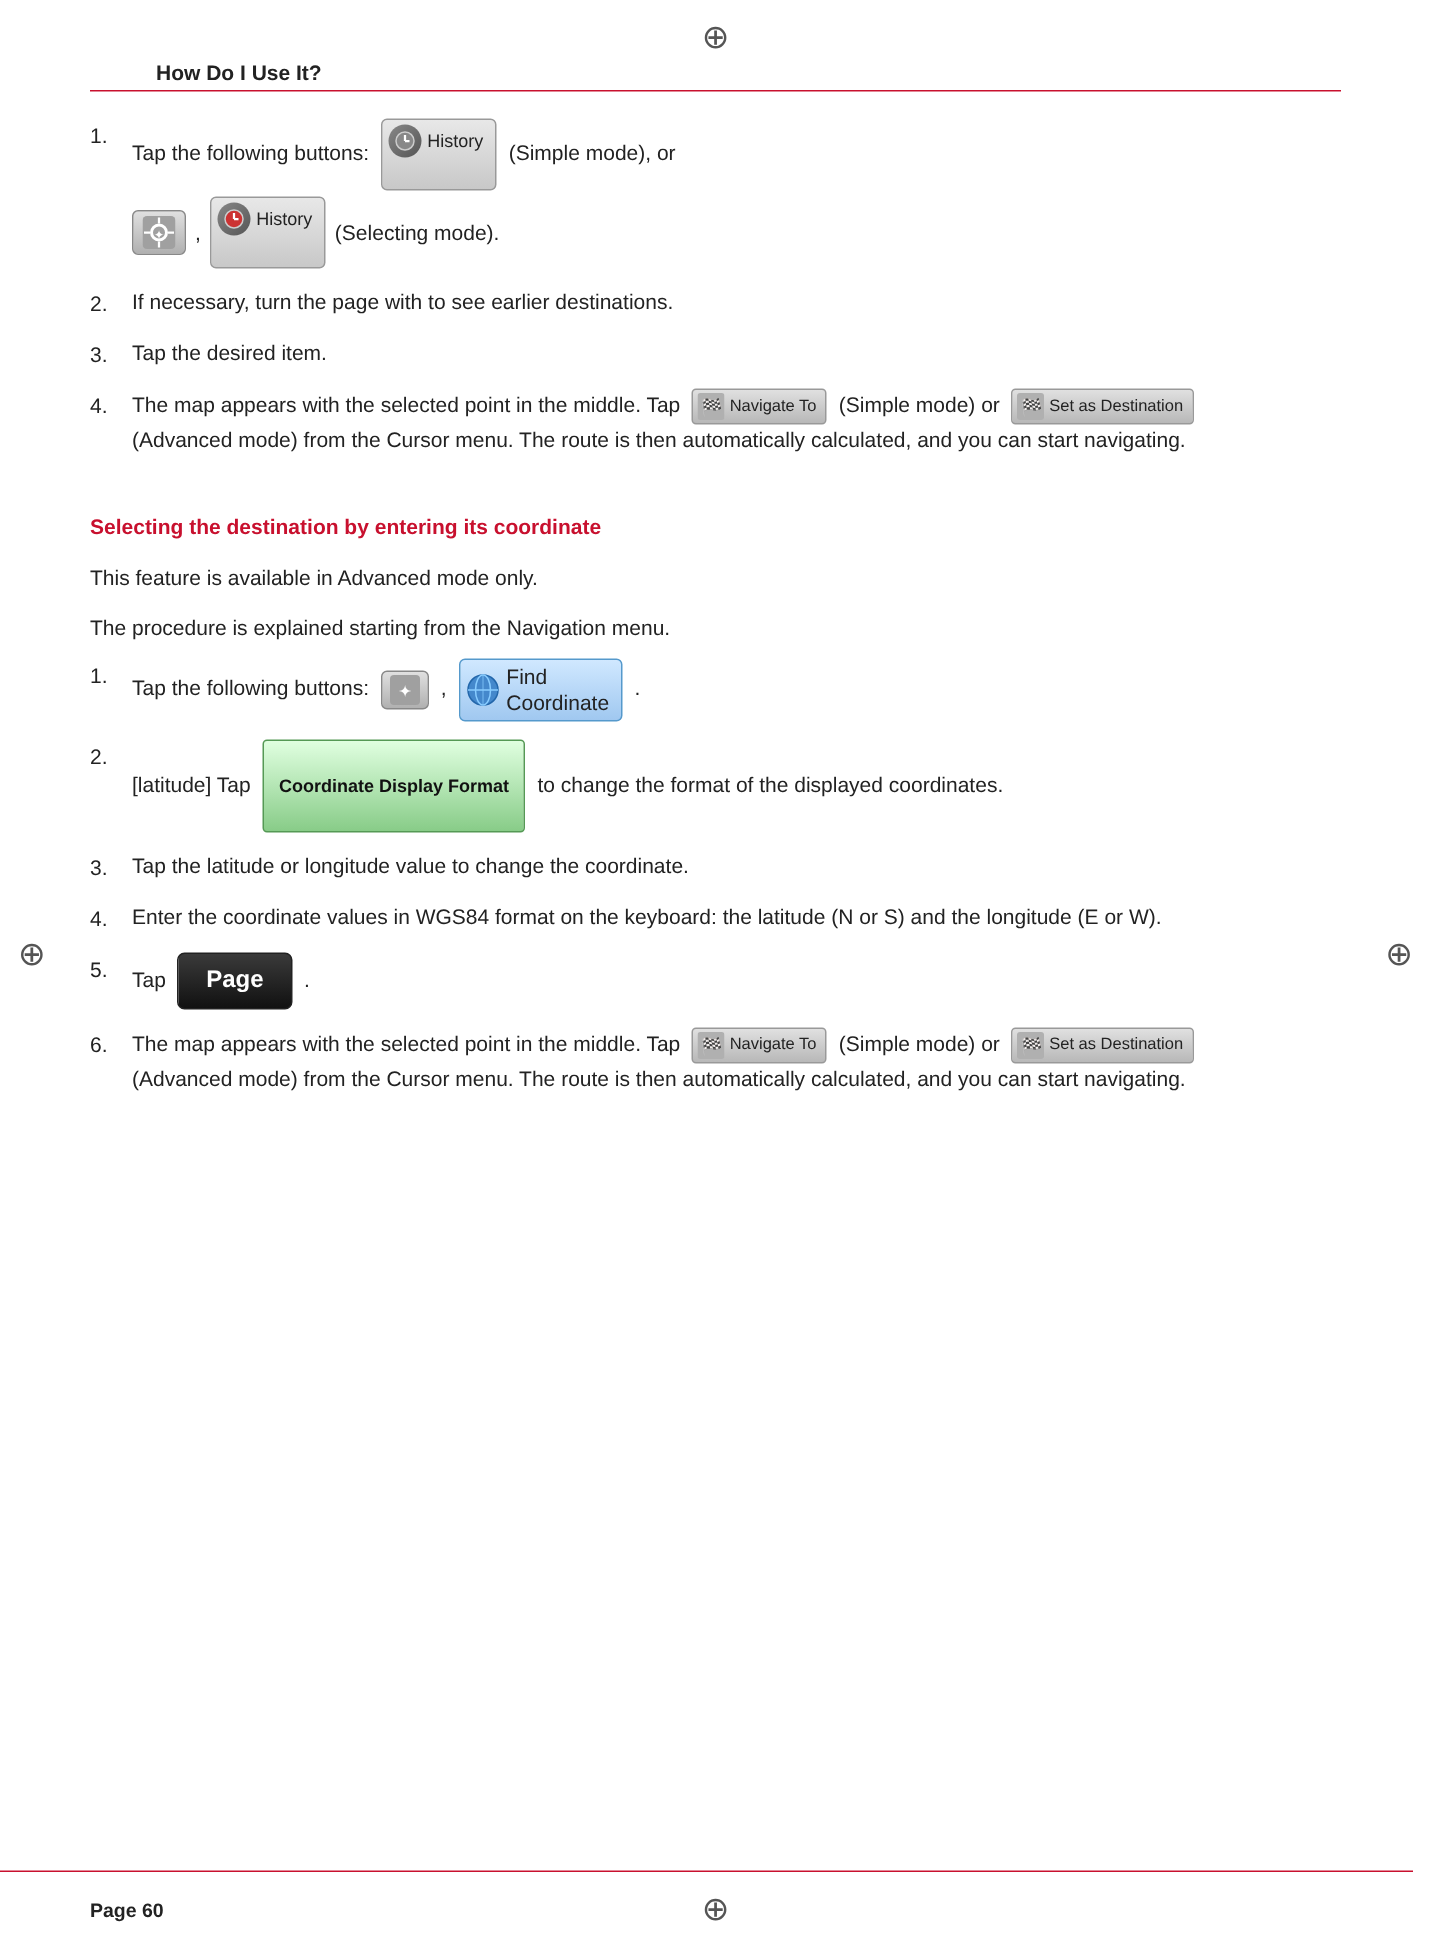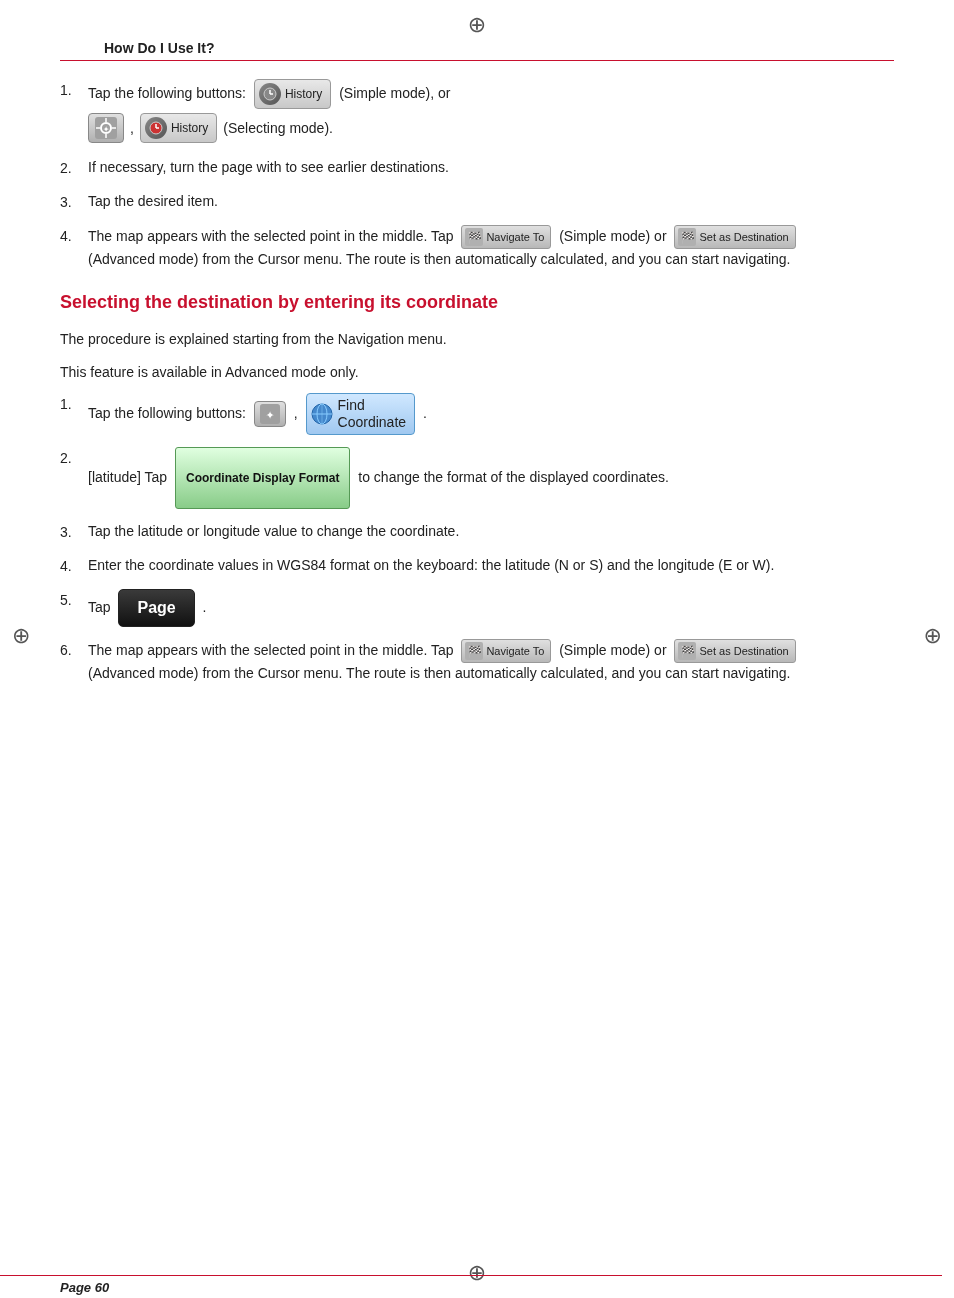--- a/index.html
+++ b/index.html
@@ -72,23 +72,23 @@
     .section-title {
       font-size: 14px;
       font-weight: bold;
       color: #222;
       margin-left: 44px;
     }
 
     
     .color-heading {
       color: #c8102e;
-      font-size: 18px;
+      font-size: 14px;
       font-weight: bold;
-      margin: 21px 0 14px 0;
+      margin: 38px 0 14px 0;
       line-height: 1.3;
     }
 
     .numbered-list {
       list-style: none;
       padding: 0;
       margin: 0 0 10px 0;
     }
     .numbered-list li {
       display: flex;
@@ -112,21 +112,21 @@
       margin: 0 4px;
     }
 
     
     .btn-history {
       display: inline-flex;
       align-items: center;
       background: linear-gradient(to bottom, #e8e8e8, #c8c8c8);
       border: 1px solid #999;
       border-radius: 4px;
-      padding: 3px 8px 3px 4px;
+      padding: 3px 8px 21px 4px;
       font-size: 12px;
       gap: 4px;
       vertical-align: middle;
     }
     .btn-history .icon-circle {
       width: 22px;
       height: 22px;
       background: linear-gradient(135deg, #888, #555);
       border-radius: 50%;
       display: inline-flex;
@@ -240,22 +240,21 @@
       font-size: 14px;
       line-height: 1.2;
     }
 
     .page-footer {
       position: absolute;
       bottom: 0;
       left: 0;
       right: 12px;
       border-top: 1.5px solid #c8102e;
-      padding: 3px 60px;
-      font-style: italic;
+      padding: 17px 60px;
     }
     .page-number {
       font-size: 13px;
       font-weight: bold;
     }
 
     p.body-text {
       font-size: 14px;
       line-height: 1.6;
       margin-bottom: 10px;
@@ -369,22 +368,22 @@
             </span>
           </span>
           <br>
           <span>(Advanced mode) from the Cursor menu. The route is then automatically calculated, and you can start navigating.</span>
         </span>
       </li>
     </ul>
 
     <div class="color-heading">Selecting the destination by entering its coordinate</div>
 
+    <p class="body-text">This feature is available in Advanced mode only.</p>
     <p class="body-text">The procedure is explained starting from the Navigation menu.</p>
-    <p class="body-text">This feature is available in Advanced mode only.</p>
 
     <ul class="numbered-list">
 
       <li>
         <span class="num">1.</span>
         <span class="li-content">
           <span>Tap the following buttons:</span>
           
           <span class="inline-img">
             <span class="btn-find" style="width:32px;height:26px;">

